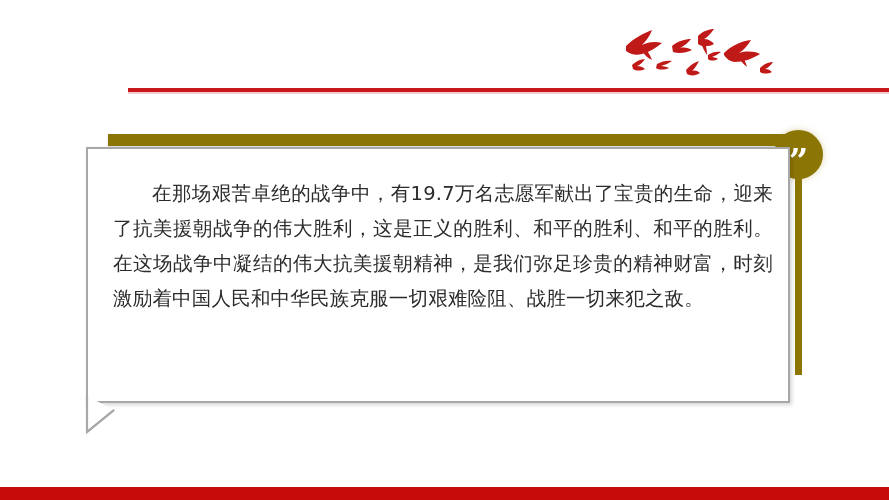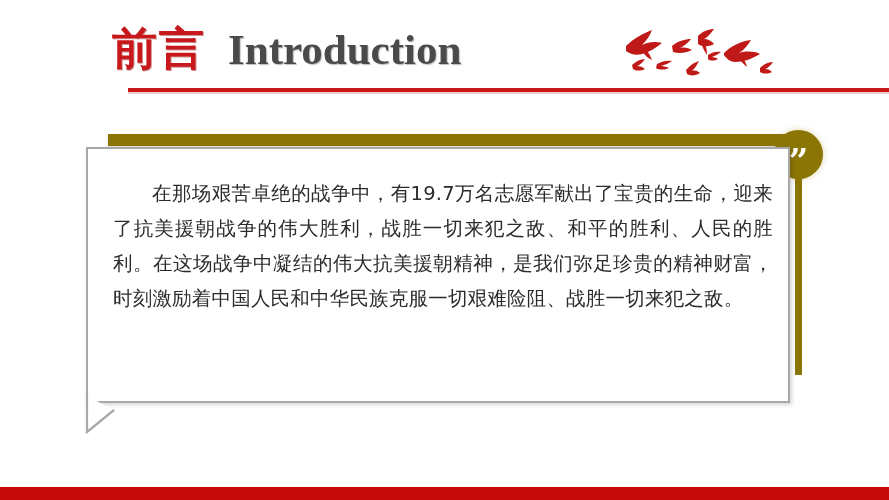--- a/index.html
+++ b/index.html
@@ -170,24 +170,20 @@
     width: 889px;
     height: 13px;
     background: #C70A0A;
   }
 </style>
 </head>
 <body>
 
 <div id="slide">
 
-  <div id="header-title">
-    <span id="title-cn">前言</span>
-    <span id="title-en">Introduction</span>
-  </div>
   <div id="header-rule"></div>
   <div id="header-rule-shadow"></div>
 
   <div id="birds">
     <svg width="180" height="64" viewBox="0 0 180 64" xmlns="http://www.w3.org/2000/svg">
       <g fill="#C01A18">
 
         <path d="M14 28 C22 20, 32 15, 40 12 C38 18, 34 23, 30 27 C36 24, 43 23, 50 25 C44 30, 37 34, 30 36 C24 38, 18 36, 14 33 Z"></path>
         <path d="M30 27 C34 31, 38 36, 40 42 C35 40, 31 35, 29 31 Z"></path>
 
@@ -219,18 +215,18 @@
 
     <div id="speech-box"></div>
 
     <div id="speech-tail">
       <svg width="60" height="40" viewBox="0 0 60 40" xmlns="http://www.w3.org/2000/svg">
         <path d="M3 0 L3 36 L30 14" fill="#ffffff" stroke="#a8a8a8" stroke-width="2.2" stroke-linejoin="miter"></path>
         <path d="M3 36 L30 14" fill="none" stroke="#a8a8a8" stroke-width="2.2"></path>
       </svg>
     </div>
 
-    <div id="quote-text">在那场艰苦卓绝的战争中，有19.7万名志愿军献出了宝贵的生命，迎来了抗美援朝战争的伟大胜利，战胜一切来犯之敌、和平的胜利、人民的胜利。在这场战争中凝结的伟大抗美援朝精神，是我们弥足珍贵的精神财富，时刻激励着中国人民和中华民族克服一切艰难险阻、战胜一切来犯之敌。</div>
+    <div id="quote-text">在那场艰苦卓绝的战争中，有19.7万名志愿军献出了宝贵的生命，迎来了抗美援朝战争的伟大胜利，这是正义的胜利、和平的胜利、和平的胜利。在这场战争中凝结的伟大抗美援朝精神，是我们弥足珍贵的精神财富，时刻激励着中国人民和中华民族克服一切艰难险阻、战胜一切来犯之敌。</div>
   </div>
 
   <div id="footer-bar"></div>
 
 </div>
 
 </body></html>

